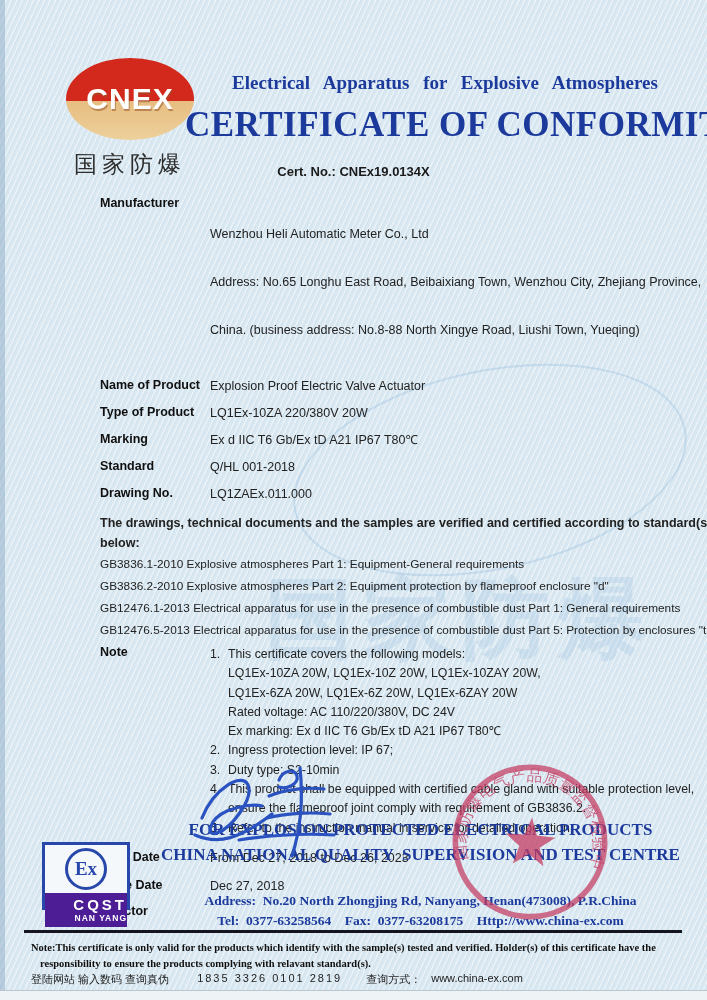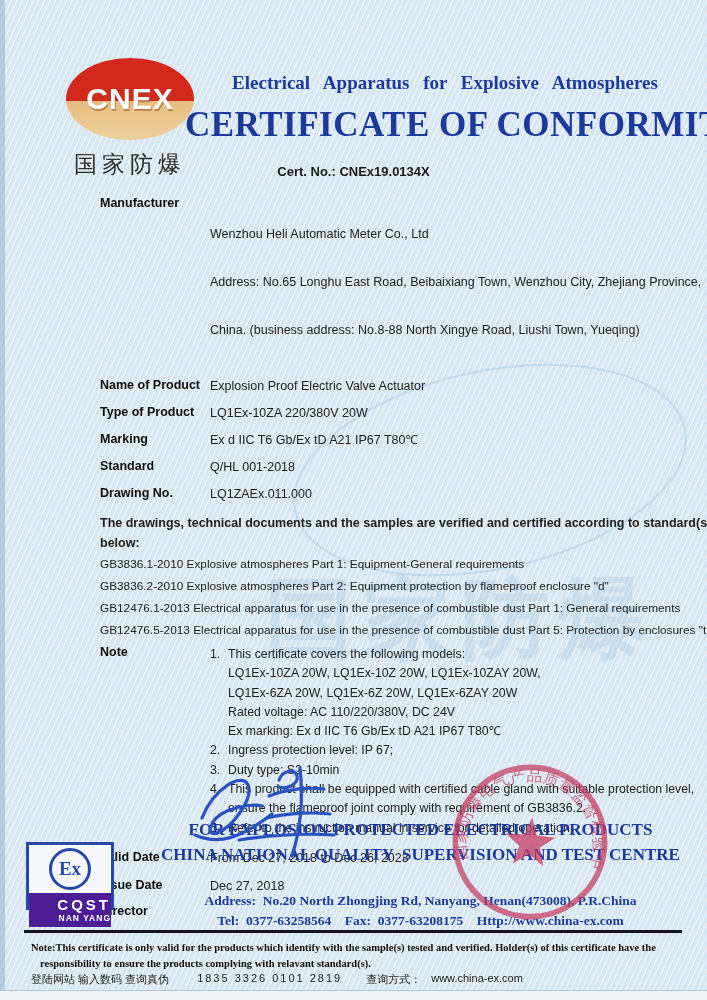--- a/index.html
+++ b/index.html
@@ -63,21 +63,21 @@
 
   .date-row { display:flex; }
   .mt12 { margin-top:12px; } .mt11 { margin-top:11px; } .mt9 { margin-top:9px; }
 
   
   .signature { position:absolute; left:182px; top:756px; z-index:3; }
   .seal { position:absolute; left:448px; top:760px; width:164px; height:164px;
     transform:rotate(5deg); z-index:3; opacity:.88; }
 
   
-  .cqst { position:absolute; left:26px; top:842px; width:88px; height:68px;
+  .cqst { position:absolute; left:42px; top:842px; width:88px; height:68px;
     border:3px solid #2847ab; background:#f4f8fb; }
   .cqst-top { height:48px; display:flex; align-items:center; justify-content:center; }
   .cqst-ex { width:42px; height:42px; border:3px solid #2847ab; border-radius:50%;
     display:flex; align-items:center; justify-content:center;
     font-family:"Liberation Serif", serif; font-weight:bold; font-size:19px; color:#2847ab; }
   .cqst-bottom { height:34px; background:#4c1d95; color:#fff; text-align:right;
     display:flex; flex-direction:column; justify-content:center; }
   .cqst-name { font-size:15px; letter-spacing:3px; font-weight:bold; line-height:16px; }
   .cqst-city { font-size:8.5px; letter-spacing:1px; font-weight:bold; line-height:11px; }
 

